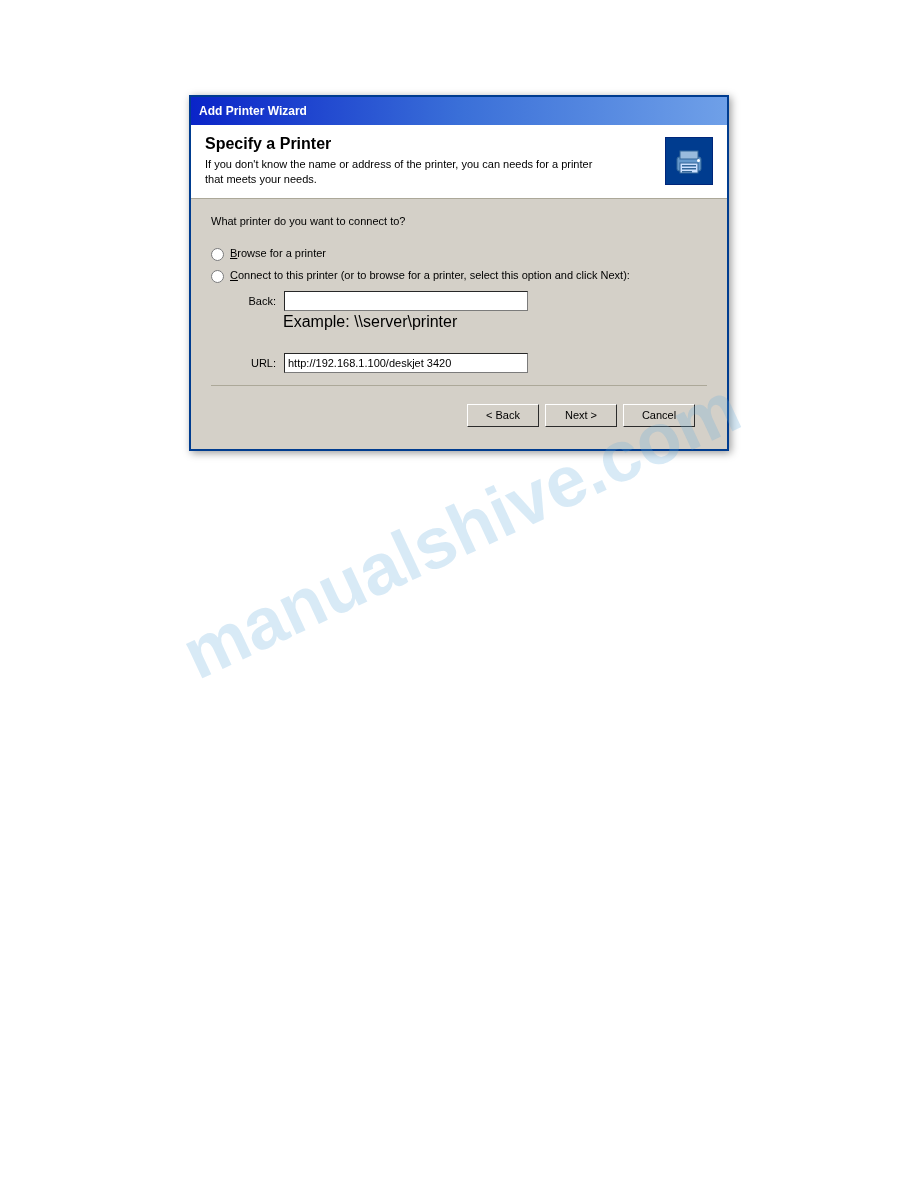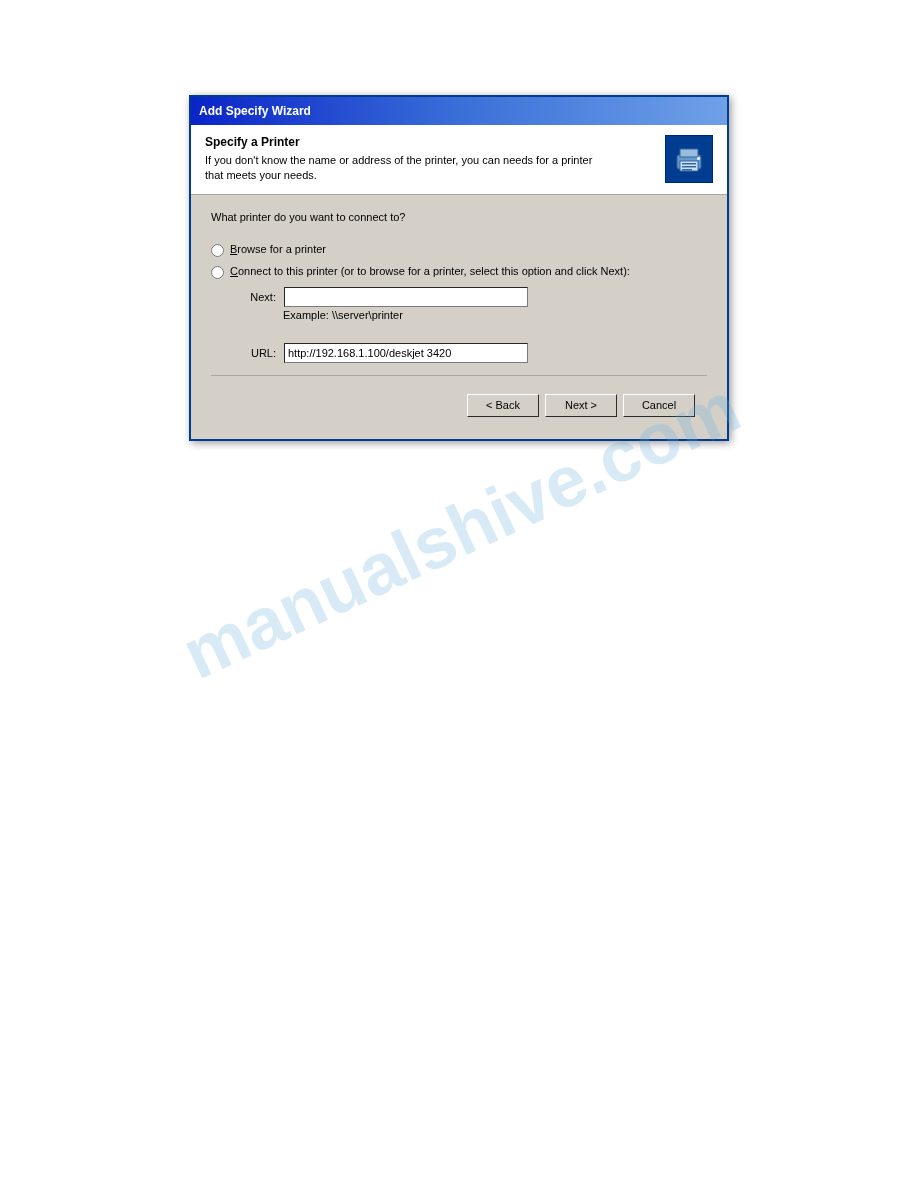--- a/index.html
+++ b/index.html
@@ -45,21 +45,21 @@
       align-items: center;
       justify-content: space-between;
       border-bottom: 1px solid #aca899;
     }
 
     .header-text {
       flex: 1;
     }
 
     .header-title {
-      font-size: 12px;
+      font-size: 16px;
       font-weight: bold;
       color: #000000;
       margin-bottom: 4px;
     }
 
     .header-desc {
       font-size: 11px;
       color: #000000;
       line-height: 1.4;
     }
@@ -136,21 +136,21 @@
       width: 244px;
       height: 20px;
       border: 1px inset #7b7b7b;
       background: #ffffff;
       font-size: 11px;
       padding: 1px 3px;
       font-family: 'Tahoma', 'Arial', sans-serif;
     }
 
     .example-text {
-      font-size: 11px;
+      font-size: 16px;
       color: #000000;
       margin-left: 72px;
       margin-bottom: 8px;
     }
 
     .divider {
       border: none;
       border-top: 1px solid #aca899;
       margin: 12px 0 10px 0;
     }
@@ -205,21 +205,21 @@
       margin-bottom: 2px;
     }
   </style>
 </head>
 <body>
 
 <div style="position: relative;">
   <div class="dialog-window">
 
     <div class="title-bar">
-      <span>Add Specify Wizard</span>
+      <span>Add Printer Wizard</span>
     </div>
 
     <div class="header-section">
       <div class="header-text">
         <div class="header-title">Specify a Printer</div>
         <div class="header-desc">
           <span>If you don't know the name or address of the printer, you can needs for a printer</span><br>
           <span>that meets your needs.</span>
         </div>
       </div>
@@ -248,21 +248,21 @@
       </div>
 
       <div class="radio-option">
         <input type="radio" name="printer-option" id="connect-printer-radio" style="">
         <label for="connect-printer-radio" class="radio-label">
           <u>C</u>onnect to this printer (or to browse for a printer, select this option and click Next):
         </label>
       </div>
 
       <div class="field-row name-section">
-        <span class="field-label">Next:</span>
+        <span class="field-label">Back:</span>
         <input type="text" class="field-input" value="" style="">
       </div>
       <div class="example-text">Example: \\server\printer</div>
 
 
       <div class="field-row url-section">
         <span class="field-label">URL:</span>
         <input type="text" class="field-input" id="url-input" value="http://192.168.1.100/deskjet 3420" style="">
       </div>
 

